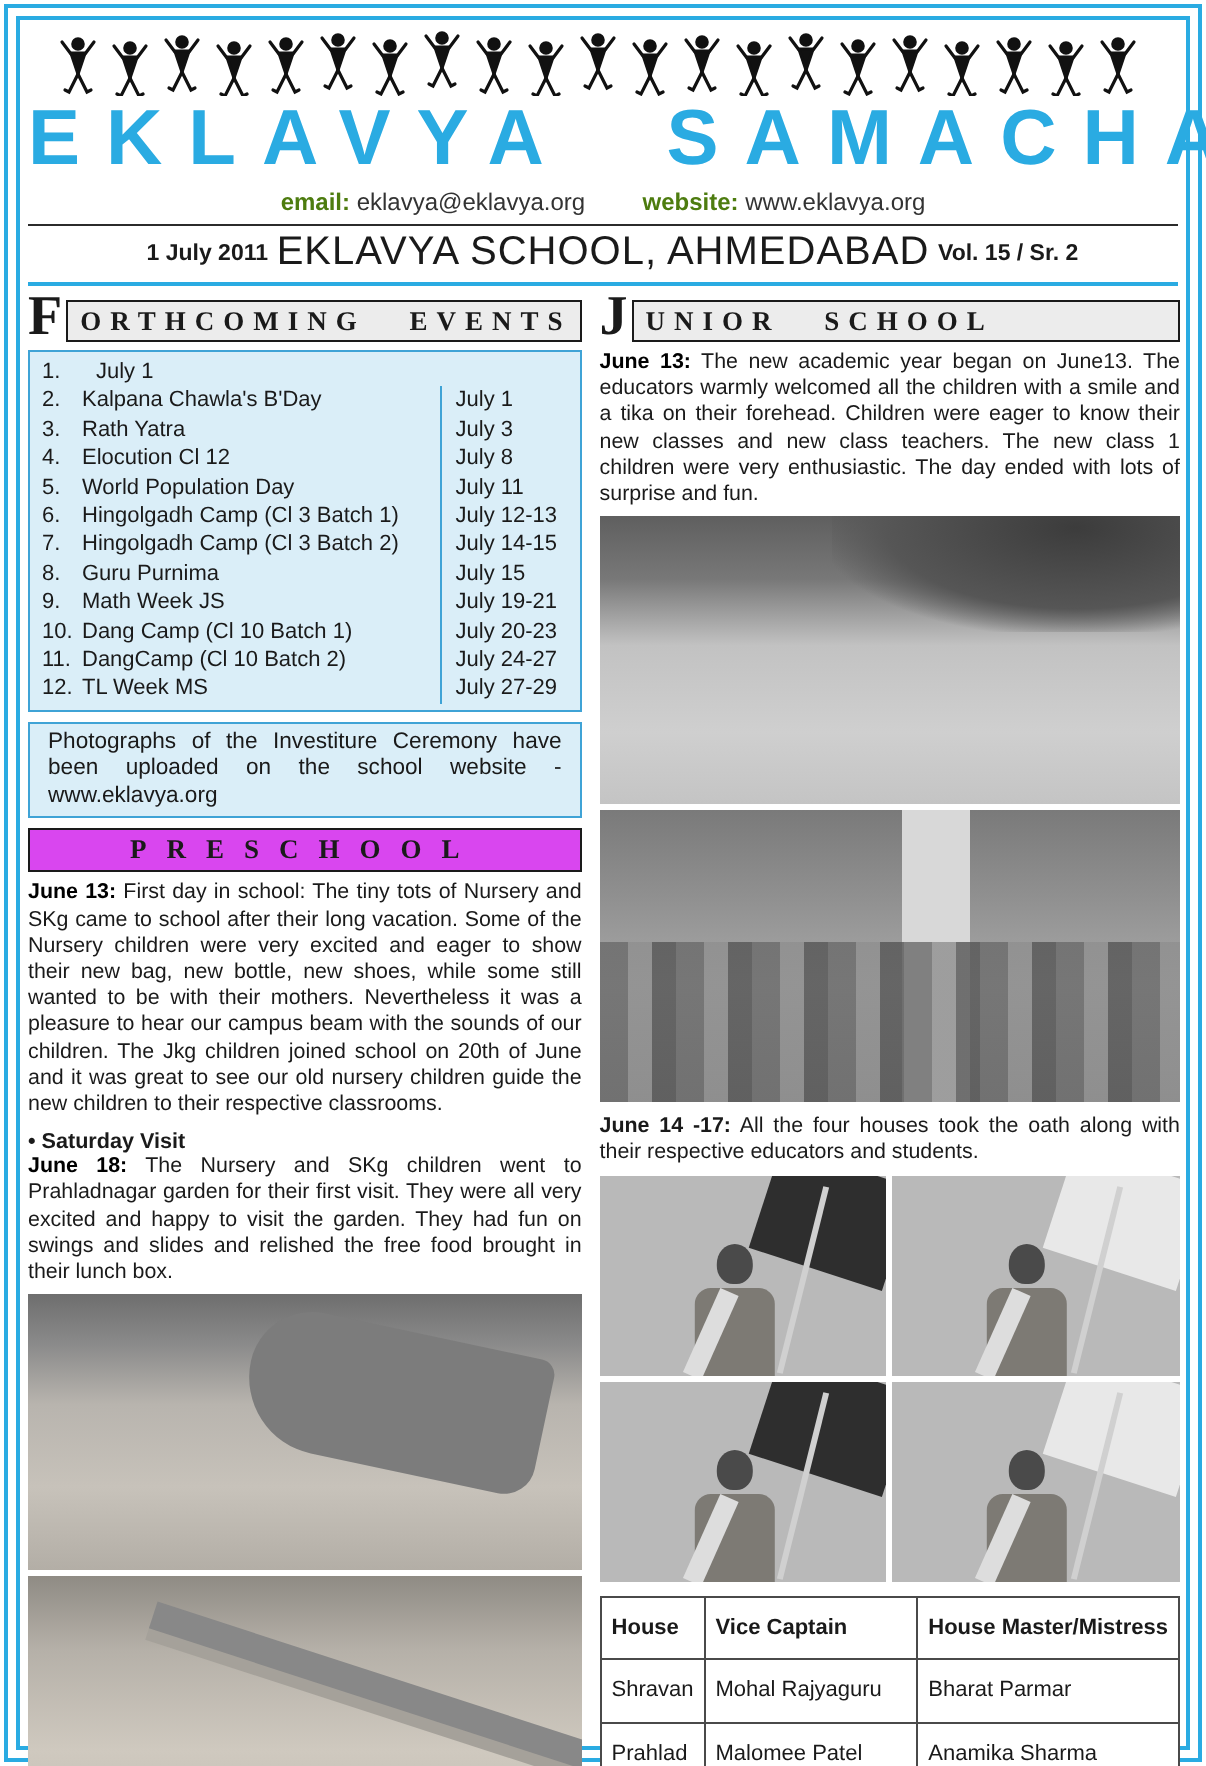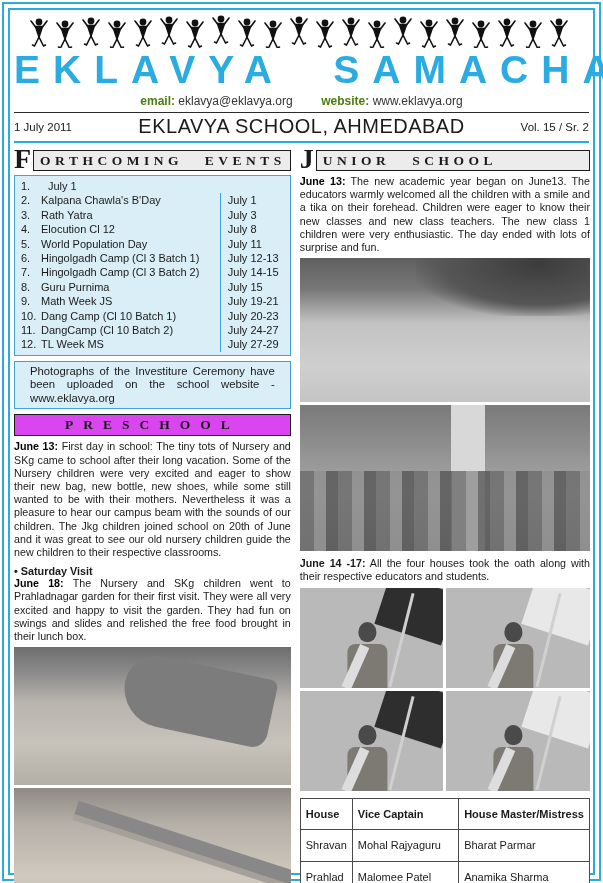--- a/index.html
+++ b/index.html
@@ -11,23 +11,23 @@
 
   
   .figures{height:34px;text-align:center;margin-top:2px;}
   .masthead{font-size:39px;font-weight:bold;letter-spacing:13px;word-spacing:26px;
             color:#2aabe2;text-align:center;line-height:44px;white-space:nowrap;}
   .contact{font-size:12px;text-align:center;margin-top:2px;color:#333;}
   .contact b{color:#4d7c0f;}
   .contact .gap{display:inline-block;width:22px;}
   .datebar{border-top:1.5px solid #2b2b2b;border-bottom:2.5px solid #2aabe2;
            display:flex;align-items:center;margin-top:4px;padding:2px 0 3px 0;}
-  .datebar .d{flex:0 0 120px;font-size:11.5px;font-weight:normal;}
+  .datebar .d{flex:0 0 120px;font-size:11.5px;font-weight:bold;text-align:right;}
   .datebar .s{flex:1;text-align:center;font-size:20px;letter-spacing:.5px;}
-  .datebar .v{flex:0 0 120px;font-size:11.5px;font-weight:normal;text-align:right;}
+  .datebar .v{flex:0 0 120px;font-size:11.5px;font-weight:bold;text-align:left;}
 
   
   .cols{display:flex;margin-top:3px;height:736px;}
   .col-l{width:288px;}
   .divider{width:2px;background:#2aabe2;margin:0 4px 0 5px;}
   .col-r{flex:1;}
 
   
   .sechead{display:flex;align-items:flex-end;height:25px;margin-bottom:4px;
            font-family:"Liberation Serif",serif;font-weight:bold;}
@@ -39,21 +39,21 @@
             font-family:"Liberation Serif",serif;font-weight:bold;font-size:13.5px;
             letter-spacing:10px;padding:2px 0;margin:5px 0 4px 0;}
 
   
   .events{background:#daeef8;border:1.5px solid #3fa3d6;padding:3px 0 3px 6px;}
   .ev-row{display:flex;font-size:11px;line-height:14.4px;}
   .ev-num{width:20px;flex:none;}
   .ev-name{flex:1;border-right:1.5px solid #3fa3d6;padding-right:2px;}
   .ev-date{width:62px;flex:none;padding-left:7px;}
   .note{background:#daeef8;border:1.5px solid #3fa3d6;margin-top:5px;
-        font-size:11.3px;line-height:13.5px;padding:3px 15px;text-align:justify;}
+        font-size:11.3px;line-height:13.5px;padding:3px 9px;text-align:justify;}
 
   
   .para{font-size:10.7px;line-height:13.2px;text-align:justify;margin:0 0 4px 0;}
   .para b{color:#000;}
   .subhead{font-size:10.8px;font-weight:bold;margin:6px 0 0 0;}
 
   
   .photo{width:100%;position:relative;overflow:hidden;background:#9a9a9a;}
   .ph-playground1{height:138px;margin-top:4px;
     background:linear-gradient(180deg,#6e6e6e 0%,#8a8a8a 18%,#b8b4ae 40%,#c7c2ba 70%,#b3aea6 100%);}

